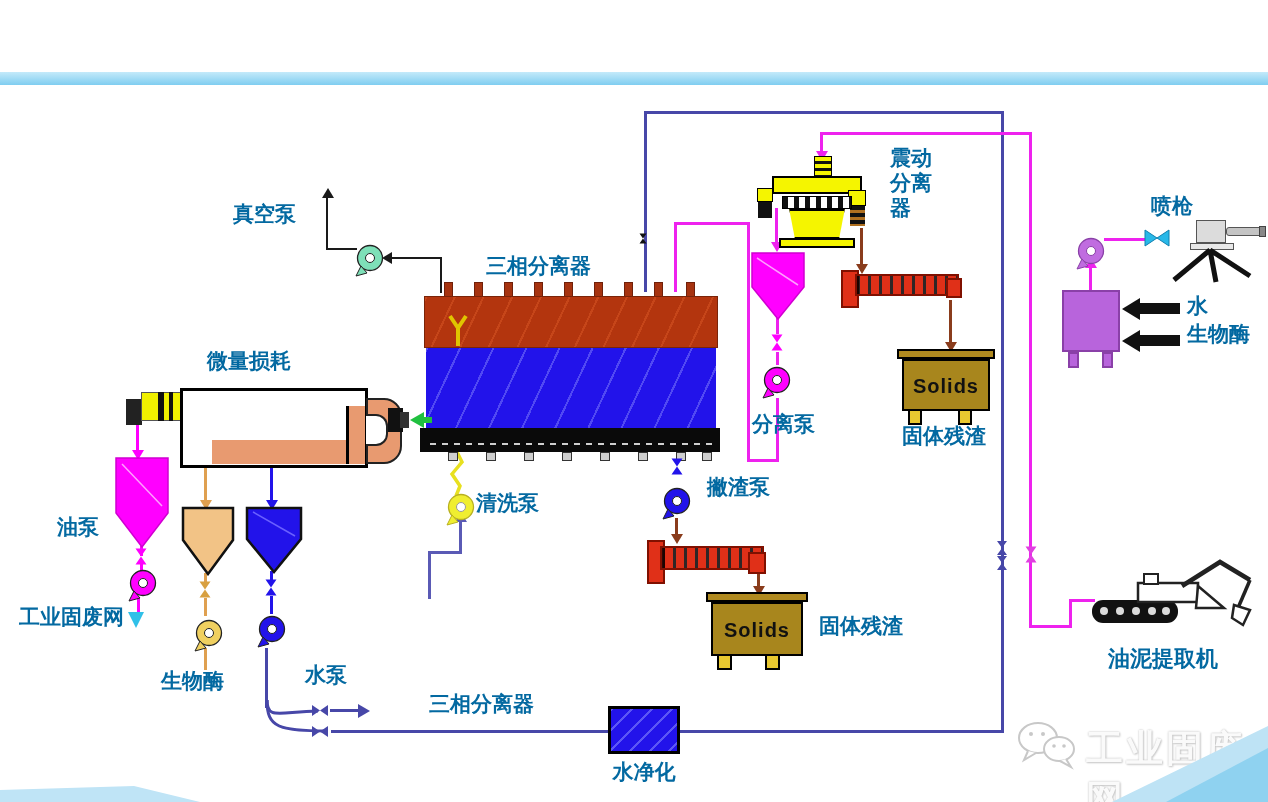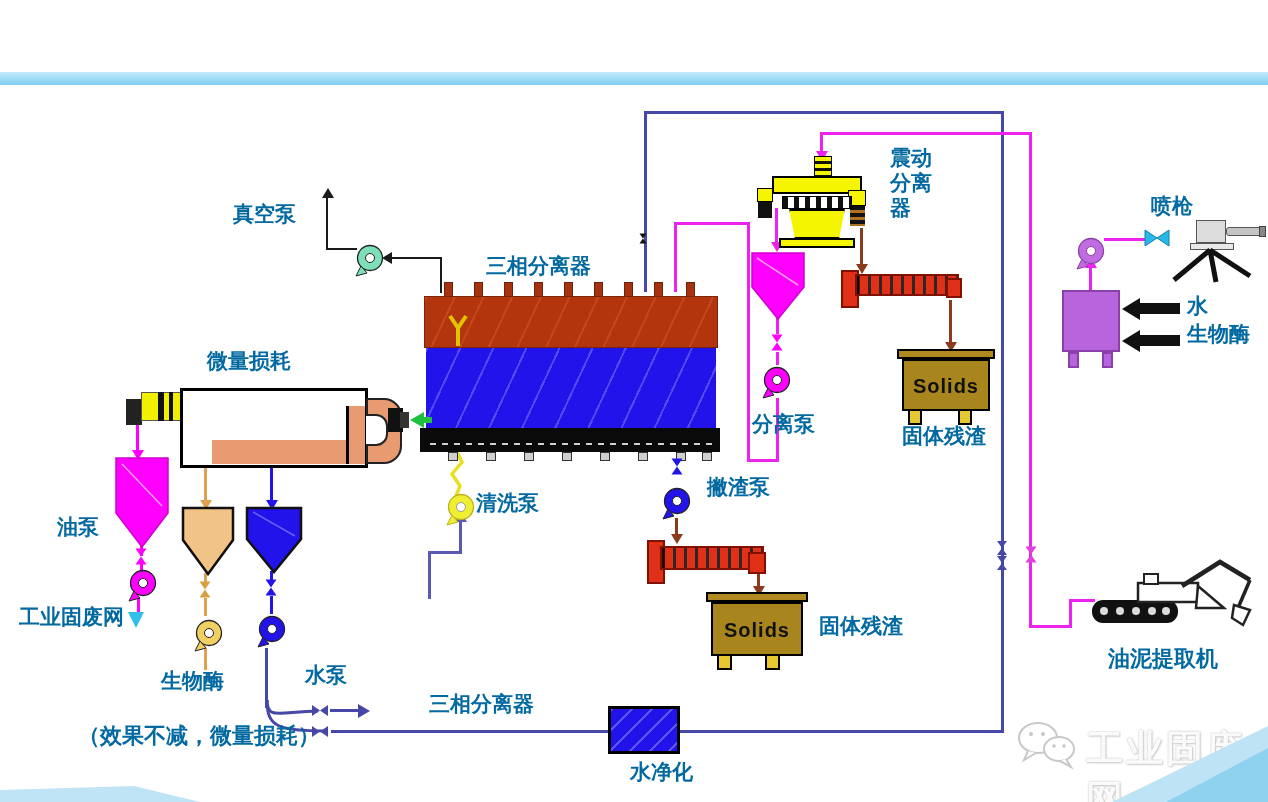--- a/index.html
+++ b/index.html
@@ -322,22 +322,21 @@
   <div class="lbl" style="left:752px;top:412px">分离泵</div>
   <div class="lbl" style="left:902px;top:424px">固体残渣</div>
   <div class="lbl" style="left:57px;top:515px">油泵</div>
   <div class="lbl" style="left:476px;top:491px">清洗泵</div>
   <div class="lbl" style="left:707px;top:475px">撇渣泵</div>
   <div class="lbl" style="left:19px;top:605px">工业固废网</div>
   <div class="lbl" style="left:819px;top:614px">固体残渣</div>
   <div class="lbl" style="left:161px;top:669px">生物酶</div>
   <div class="lbl" style="left:305px;top:663px">水泵</div>
   <div class="lbl" style="left:429px;top:692px">三相分离器</div>
-  <div class="lbl" style="left:78px;top:723px;font-size:22px">（效果不减，微量损耗）</div>
-  <div class="lbl" style="left:630px;top:760px;width:74px;text-align:left">水净化</div>
+  <div class="lbl" style="left:607px;top:760px;width:74px;text-align:center">水净化</div>
   <div class="lbl" style="left:1108px;top:646px;font-size:22px">油泥提取机</div>
 
   <svg class="svgabs" style="left:1014px;top:718px" width="66" height="52">
     <ellipse cx="24" cy="20" rx="19" ry="15" fill="#fff" stroke="#c8c8c8" stroke-width="2"></ellipse>
     <path d="M14,33 L10,42 L22,35" fill="#fff" stroke="#c8c8c8" stroke-width="2"></path>
     <circle cx="17" cy="16" r="2" fill="#c8c8c8"></circle>
       <circle cx="29" cy="16" r="2" fill="#c8c8c8"></circle>
     <ellipse cx="45" cy="31" rx="15" ry="12" fill="#fff" stroke="#c8c8c8" stroke-width="2"></ellipse>
     <path d="M52,41 L57,49 L46,43" fill="#fff" stroke="#c8c8c8" stroke-width="2"></path>
     <circle cx="40" cy="28" r="1.8" fill="#c8c8c8"></circle>

